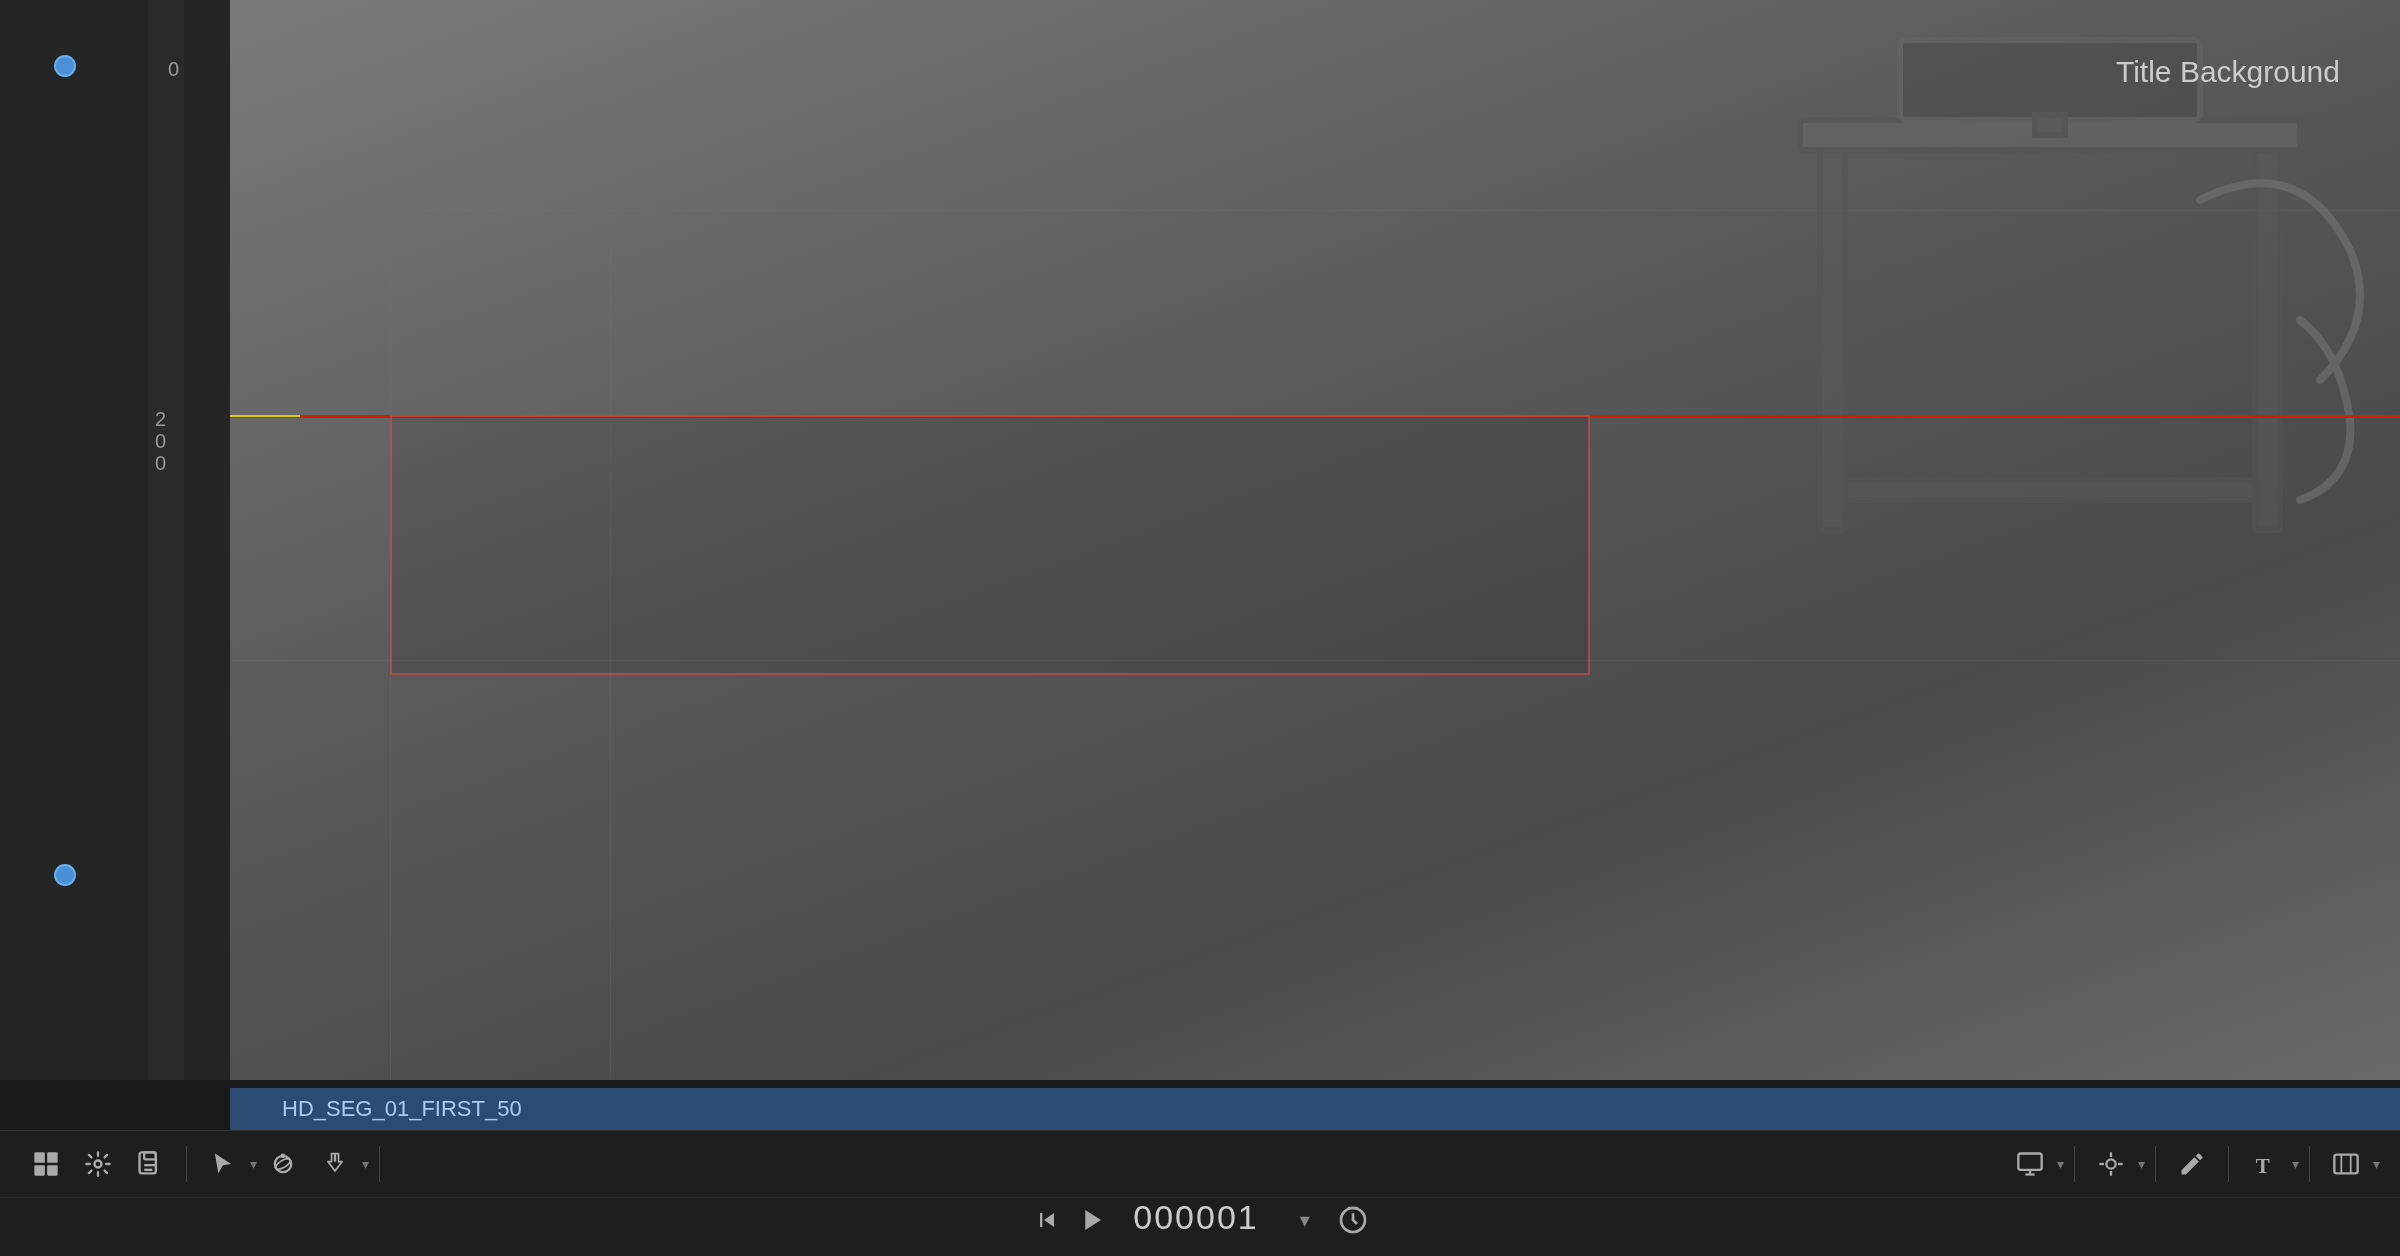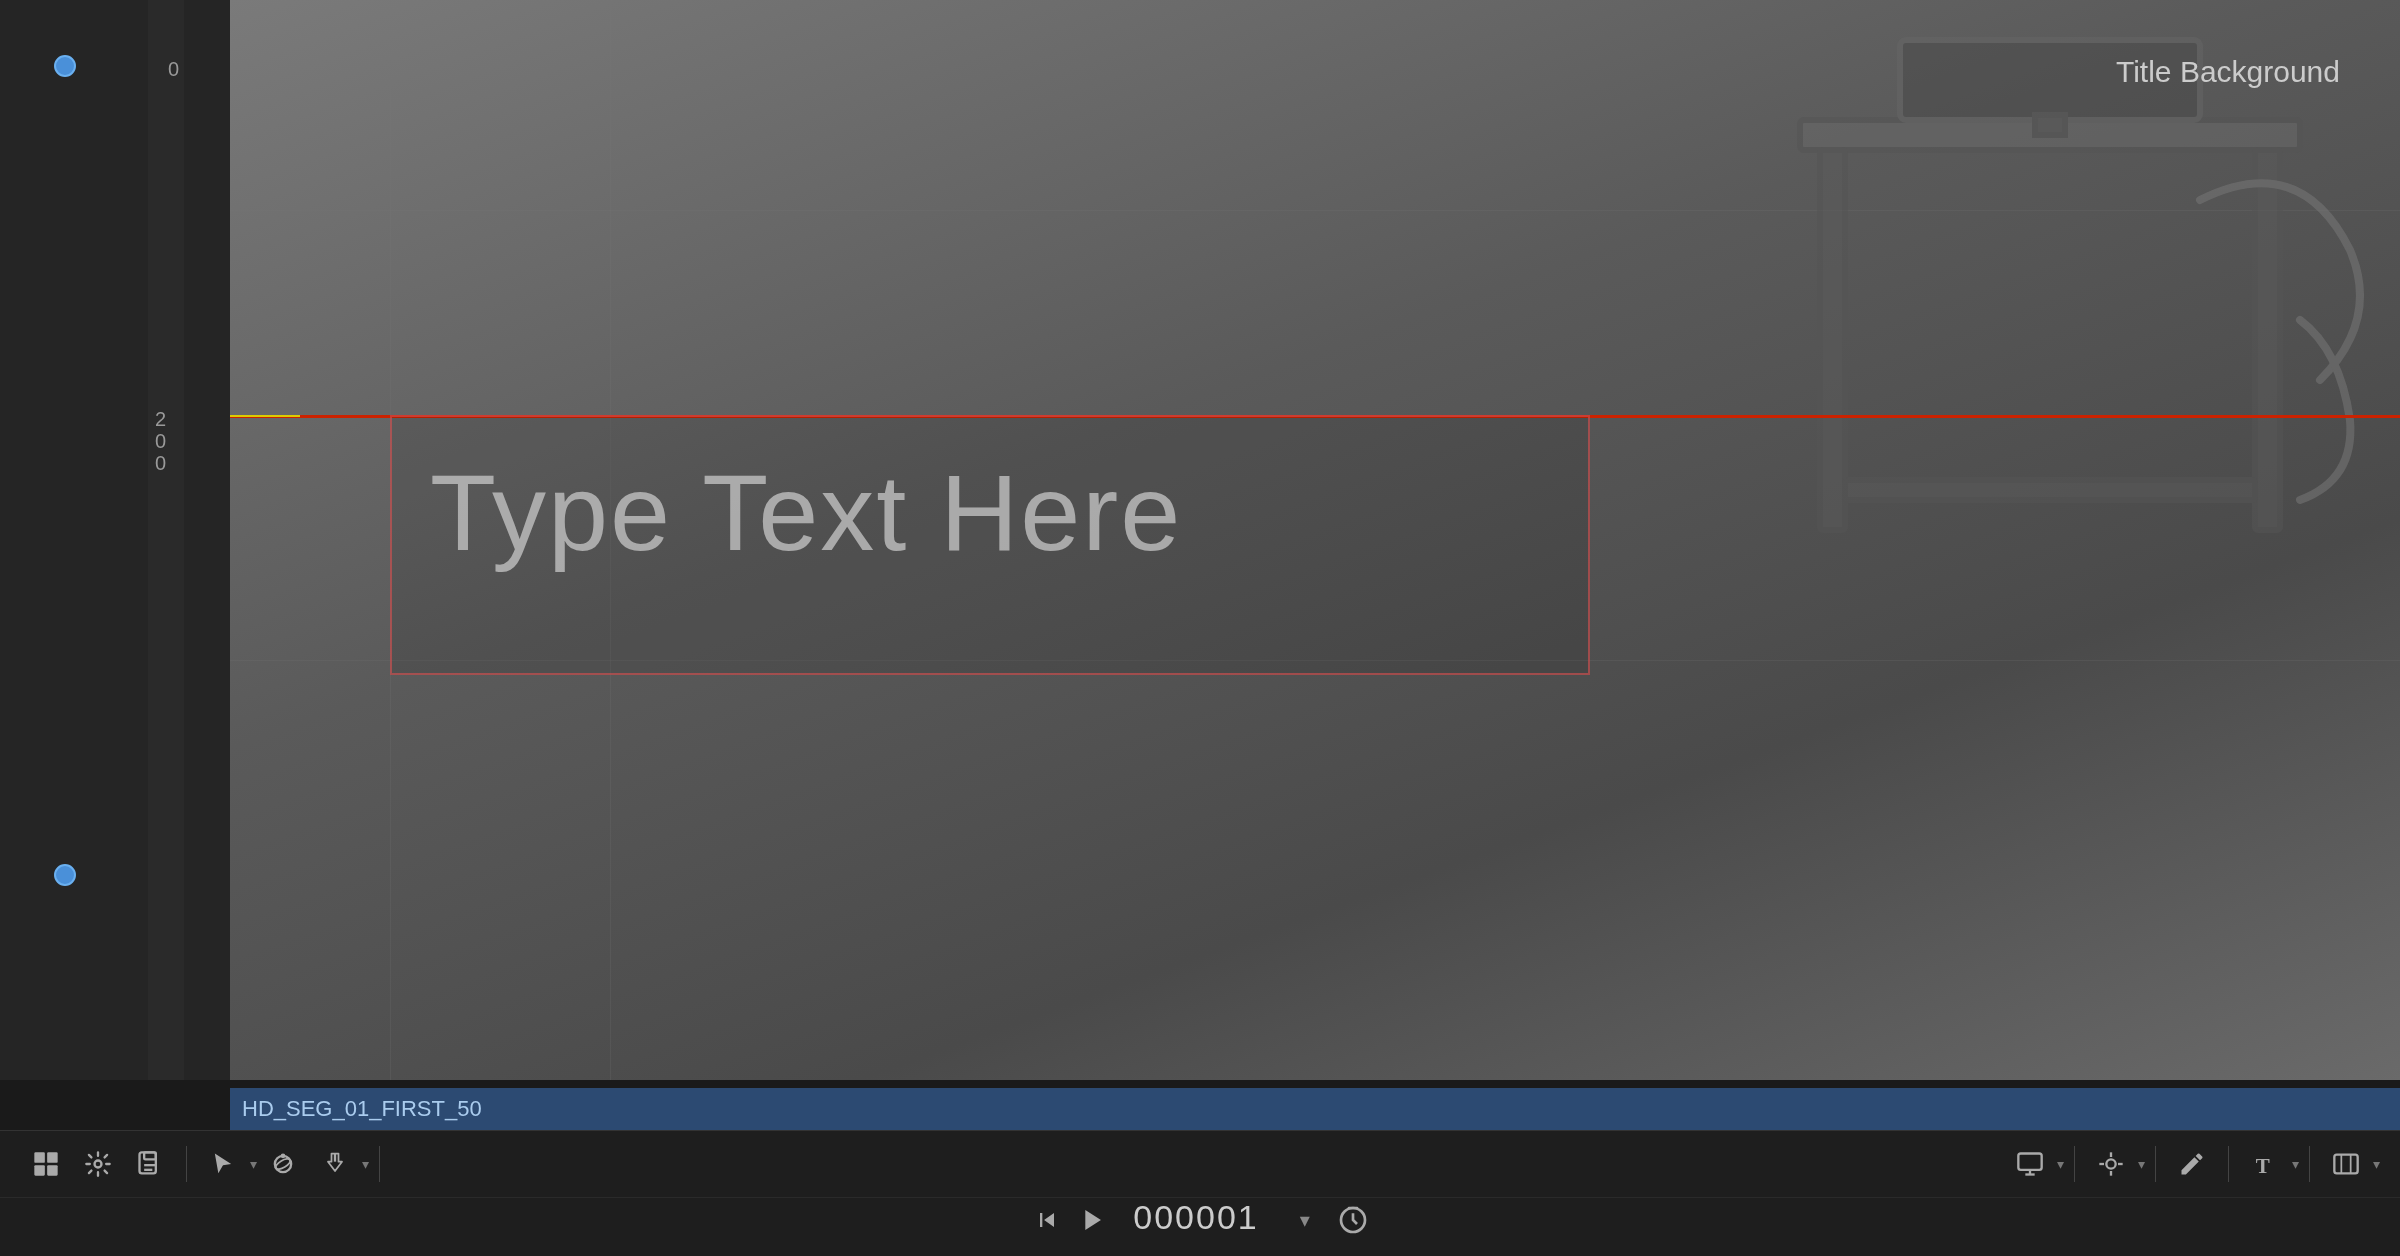--- a/index.html
+++ b/index.html
@@ -175,20 +175,21 @@
       background: #2c4a72;
       display: flex;
       align-items: center;
       padding: 0 12px;
     }
 
     .timeline-label {
       font-size: 22px;
       color: #aaccee;
       font-weight: 500;
+      margin-left: 40px;
     }
 
     
     .bottom-toolbar {
       position: absolute;
       left: 0;
       bottom: 0;
       right: 0;
       height: 126px;
       background: #1e1e1e;
@@ -374,21 +375,20 @@
 
     <div class="title-bg-label">Title Background</div>
 
     <div class="red-line"></div>
 
     <div class="yellow-line"></div>
 
     <div class="text-content-area">
     </div>
 
-    <div class="type-text-here">Type Text Here</div>
 
   </div>
 </div>
 
 <div class="timeline-bar">
   <span class="timeline-label">HD_SEG_01_FIRST_50</span>
 </div>
 
 <div class="bottom-toolbar">
   <div class="toolbar-top">

